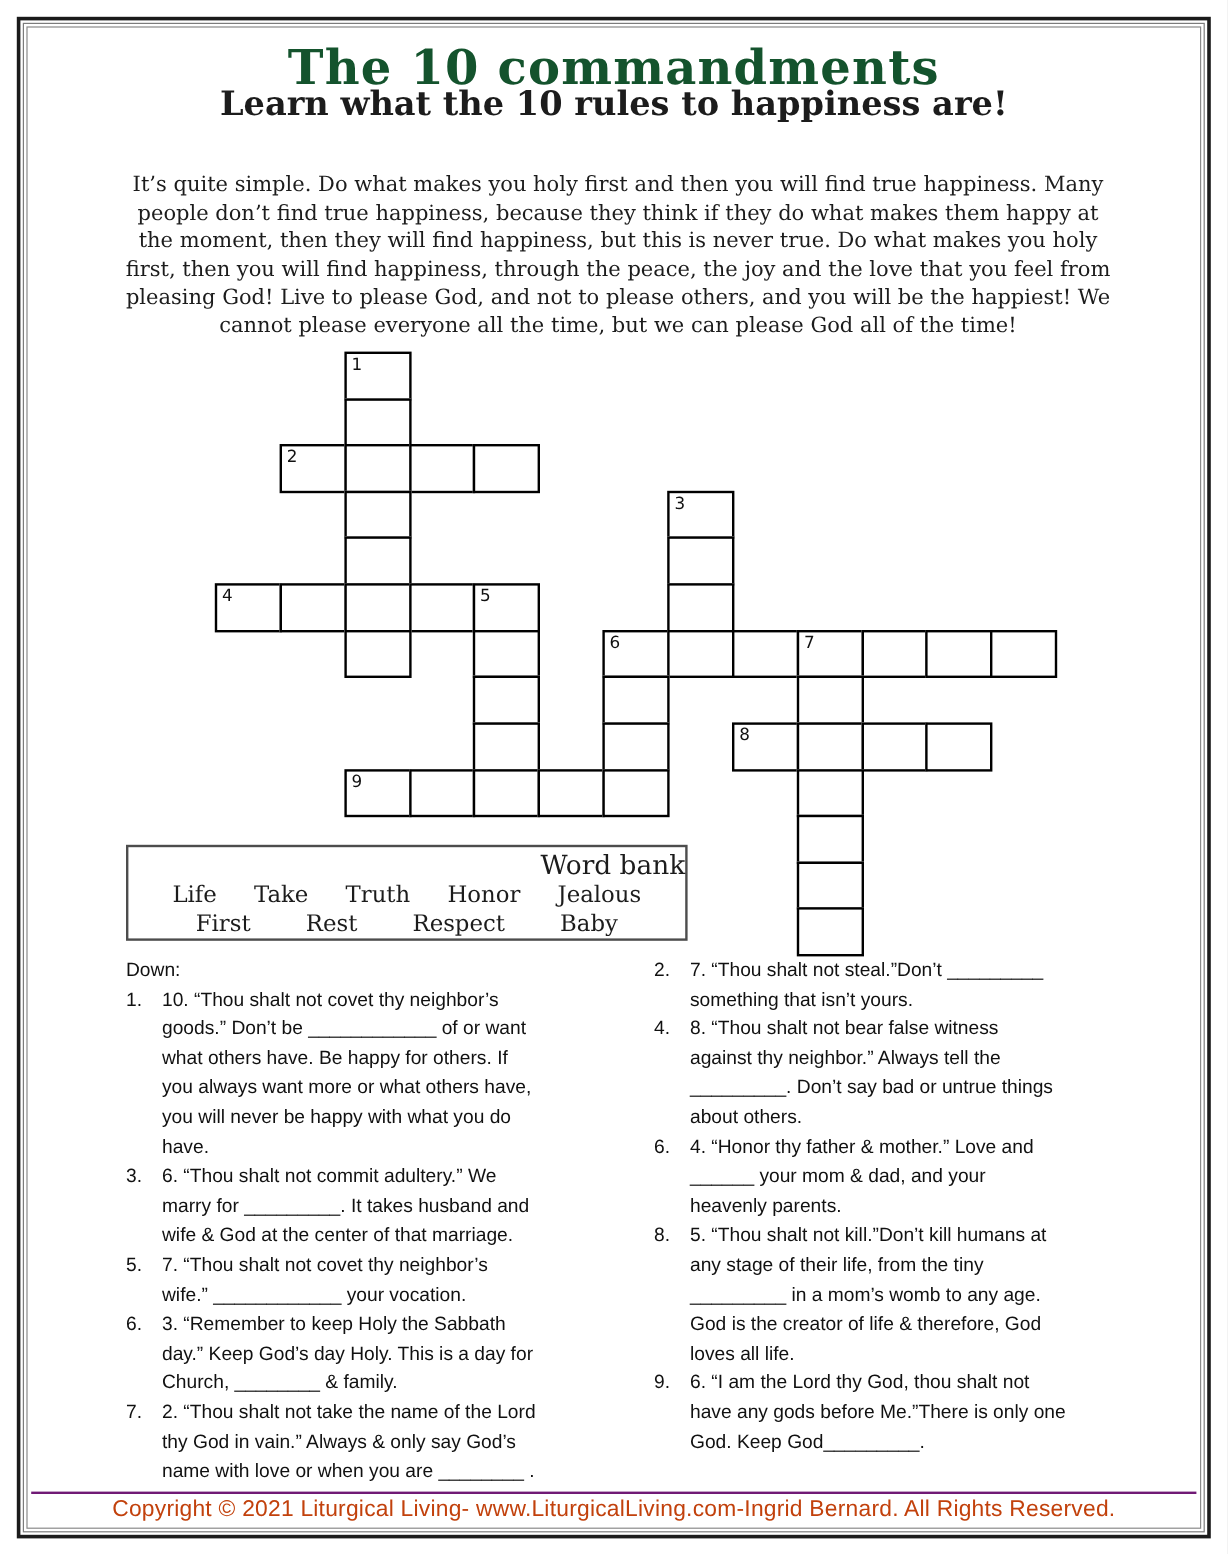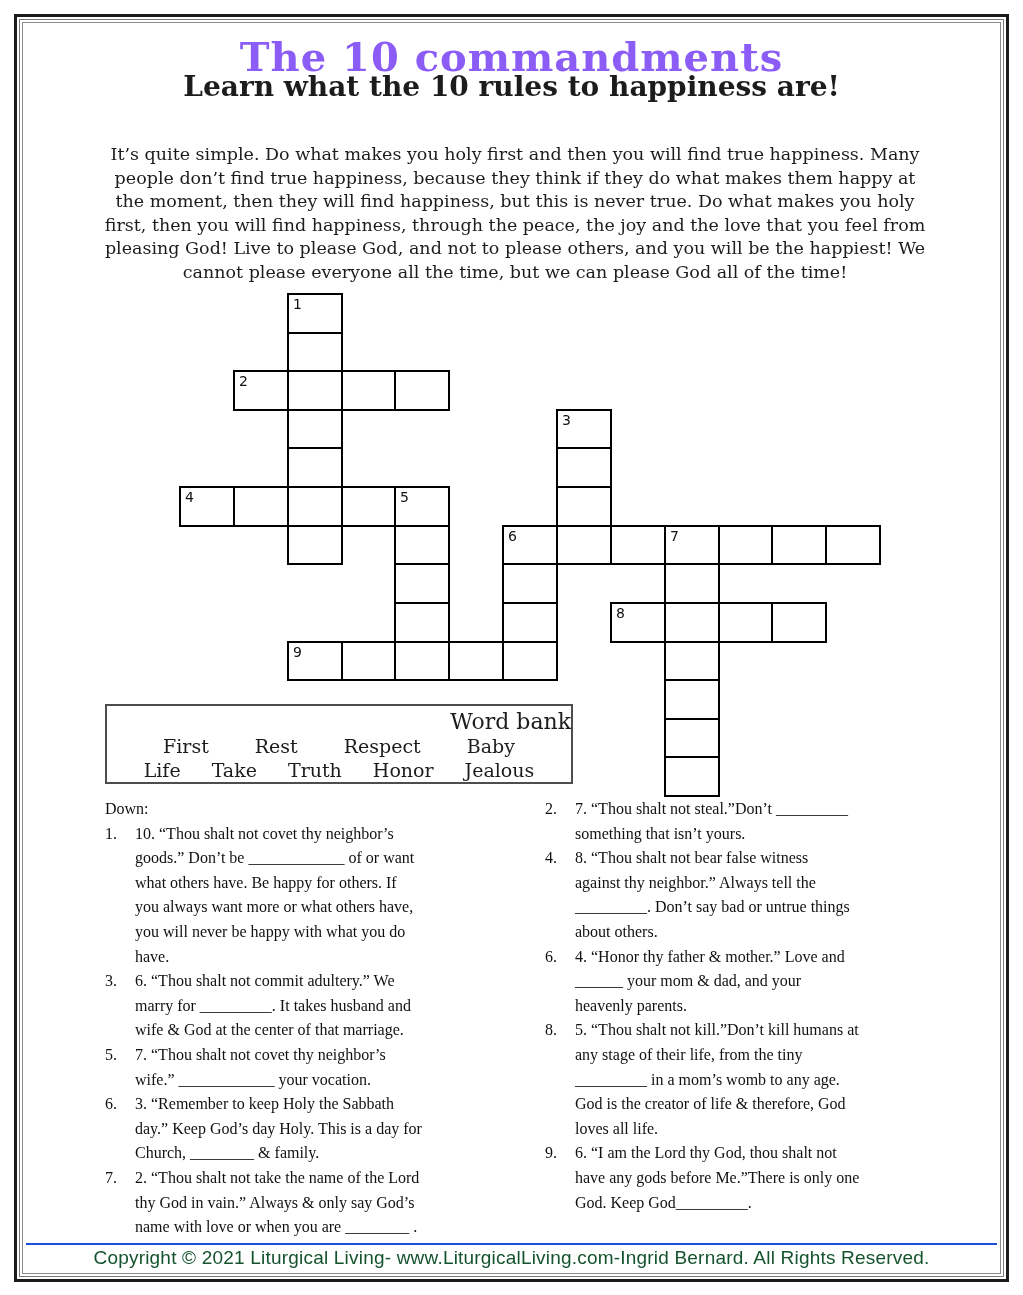--- a/index.html
+++ b/index.html
@@ -9,21 +9,21 @@
     color:#1a1a1a;
   }
   
   .frame-a { position:absolute; left:14px; top:14px; right:14px; bottom:13px; border:3px solid #1b1b1b; }
   .frame-b { position:absolute; inset:2px; border:1px solid #7c7c7c; }
   .frame-c { position:absolute; inset:2px; border:1px solid #8a8a8a; }
 
   .page-title {
     position:absolute; top:37px; left:0; right:0; margin:0; text-align:center;
     font-family:"DejaVu Serif", serif; font-weight:bold; font-size:40px; line-height:1;
-    letter-spacing:1px; color:#8b5cf6;
+    letter-spacing:1px; color:#14532d;
   }
   .page-subtitle {
     position:absolute; top:72px; left:0; right:0; margin:0; text-align:center;
     font-family:"DejaVu Serif", serif; font-weight:bold; font-size:28px; line-height:1.1;
     letter-spacing:0px; color:#1c1c1c;
   }
   .intro {
     position:absolute; top:139px; left:56px; width:910px; margin:4px;
     text-align:center; white-space:pre-wrap;
     font-family:"DejaVu Serif", serif; font-size:17.5px; line-height:23.6px; color:#1c1c1c;
@@ -46,35 +46,35 @@
     box-sizing:border-box; border:2px solid #4d4d4d; background:#fff;
     font-family:"DejaVu Serif", serif; color:#1c1c1c;
   }
   .wb-title { text-align:right; font-size:22px; line-height:25px; margin-top:3px; }
   .wb-row { display:flex; justify-content:center; font-size:19px; line-height:24px; }
   .wb-row1 { gap:46px; }
   .wb-row2 { gap:31px; }
 
   
   .clues {
-    position:absolute; font-family:Liberation Serif, serif;
+    position:absolute; font-family:Liberation Sans, sans-serif;
     font-size:16px; line-height:24.6px; color:#111;
   }
   .clues-down   { left:105px; top:797px; width:404px; }
   .clues-across { left:545px; top:797px; width:424px; }
   .clue { display:flex; align-items:flex-start; }
   .clue-marker { flex:0 0 30px; }
   .clue-text { flex:1; white-space:pre-wrap; }
 
   
   .footer {
     position:absolute; left:26px; right:26px; top:1243px; height:27px;
-    border-top:2px solid #1d4ed8; text-align:center;
+    border-top:2px solid #701a75; text-align:center;
     font-family:"Liberation Sans", sans-serif; font-size:19px; line-height:26px;
-    letter-spacing:0.2px; color:#14532d;
+    letter-spacing:0.2px; color:#c2410c;
   }
 </style>
 </head>
 <body>
 
 <div class="sheet">
   <div class="frame-a">
     <div class="frame-b">
       <div class="frame-c"></div>
     </div>
@@ -148,32 +148,32 @@
       <div class="cell" style="left: 448px; top: 641px; width: 56px; height: 40px;"></div>
       <div class="cell" style="left: 502px; top: 641px; width: 56px; height: 40px;"></div>
       <div class="cell" style="left: 664px; top: 641px; width: 56px; height: 40px;"></div>
       <div class="cell" style="left: 664px; top: 679px; width: 56px; height: 41px;"></div>
       <div class="cell" style="left: 664px; top: 718px; width: 56px; height: 40px;"></div>
       <div class="cell" style="left: 664px; top: 756px; width: 56px; height: 41px;"></div>
     </div>
 
   <div class="wordbank">
     <div class="wb-title">Word bank</div>
-    <div class="wb-row wb-row1" id="wb-row1">
-        <span class="wb-word">First</span>
-        <span class="wb-word">Rest</span>
-        <span class="wb-word">Respect</span>
-        <span class="wb-word">Baby</span>
-      </div>
     <div class="wb-row wb-row2" id="wb-row2">
         <span class="wb-word">Life</span>
         <span class="wb-word">Take</span>
         <span class="wb-word">Truth</span>
         <span class="wb-word">Honor</span>
         <span class="wb-word">Jealous</span>
+      </div>
+    <div class="wb-row wb-row1" id="wb-row1">
+        <span class="wb-word">First</span>
+        <span class="wb-word">Rest</span>
+        <span class="wb-word">Respect</span>
+        <span class="wb-word">Baby</span>
       </div>
   </div>
 
   <div class="clues clues-down">
     <div class="clue-heading">Down:</div>
     <div id="down-list">
         <div class="clue">
           <span class="clue-marker">1.</span>
           <span class="clue-text">10. “Thou shalt not covet thy neighbor’s
 goods.” Don’t be ____________ of or want

